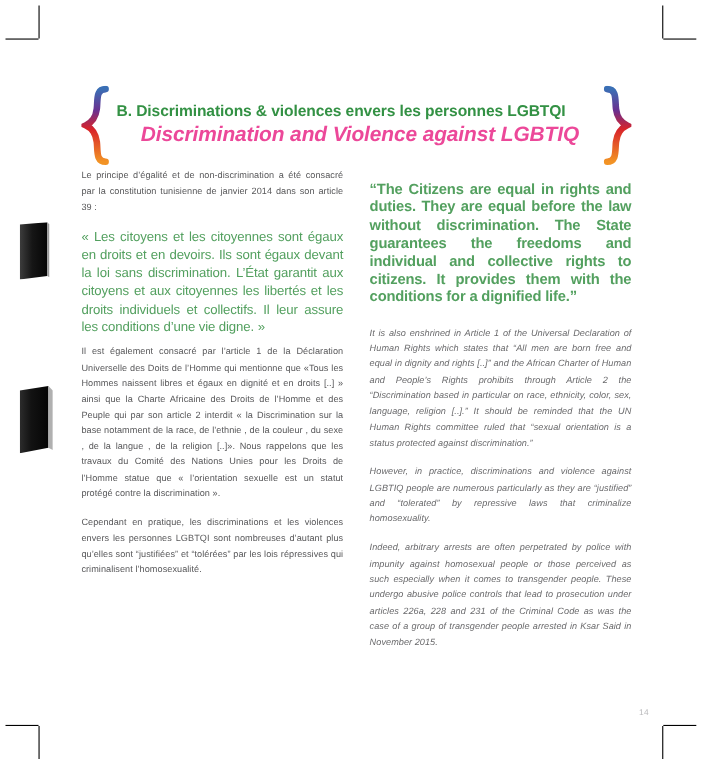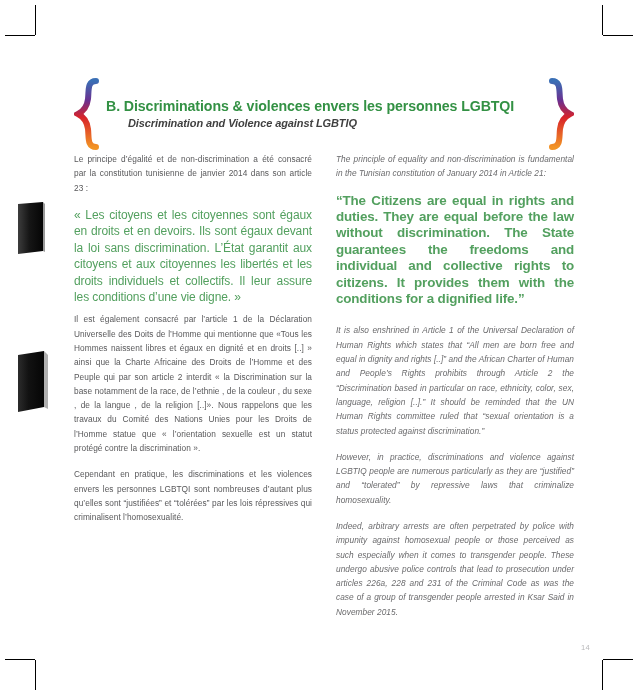--- a/index.html
+++ b/index.html
@@ -60,22 +60,22 @@
   }
   .title-fr {
     color: #339144;
     font-size: 14.2px;
     font-weight: bold;
     line-height: 1.25;
     letter-spacing: -0.1px;
     white-space: nowrap;
   }
   .title-en {
-    color: #404040;
-    font-size: 11px;
+    color: #ec4899;
+    font-size: 19px;
     font-weight: bold;
     font-style: italic;
     line-height: 1.3;
     letter-spacing: -0.1px;
     padding-left: 22px;
     white-space: nowrap;
   }
 
   
   .columns {
@@ -205,28 +205,27 @@
     <svg width="26" height="72" viewBox="0 0 26 72" xmlns="http://www.w3.org/2000/svg">
       <path d="M4,3 C13,3 11,13 12,21 C13,29 16,33 22,36 C16,39 13,43 12,51 C11,59 13,69 4,69" fill="none" stroke="url(#braceGrad)" stroke-width="6" stroke-linecap="round"></path>
     </svg>
   </div>
 
 </div>
 
 <div class="columns">
 
   <div class="col col-left">
-    <p class="body-fr">Le principe d’égalité et de non-discrimination a été consacré par la constitution tunisienne de janvier 2014 dans son article 23 :</p>
+    <p class="body-fr">Le principe d’égalité et de non-discrimination a été consacré par la constitution tunisienne de janvier 2014 dans son article 39 :</p>
     <p class="quote-fr">« Les citoyens et les citoyennes sont égaux en droits et en devoirs. Ils sont égaux devant la loi sans discrimination. L’État garantit aux citoyens et aux citoyennes les libertés et les droits individuels et collectifs. Il leur assure les conditions d’une vie digne. »</p>
     <p class="body-fr">Il est également consacré par l’article 1 de la Déclaration Universelle des Doits de l’Homme qui mentionne que «Tous les Hommes naissent libres et égaux en dignité et en droits [..] » ainsi que la Charte Africaine des Droits de l’Homme et des Peuple qui par son article 2 interdit « la Discrimination sur la base notamment de la race, de l’ethnie , de la couleur , du sexe , de la langue , de la religion [..]». Nous rappelons que les travaux du Comité des Nations Unies pour les Droits de l’Homme statue que « l’orientation sexuelle est un statut protégé contre la discrimination ».</p>
     <p class="body-fr">Cependant en pratique, les discriminations et les violences envers les personnes LGBTQI sont nombreuses d’autant plus qu’elles sont “justifiées” et “tolérées” par les lois répressives qui criminalisent l’homosexualité.</p>
   </div>
 
   <div class="col col-right">
-    <p class="body-en">The principle of equality and non-discrimination is fundamental in the Tunisian constitution of January 2014 in Article 21:</p>
     <p class="quote-en">“The Citizens are equal in rights and duties. They are equal before the law without discrimination. The State guarantees the freedoms and individual and collective rights to citizens. It provides them with the conditions for a dignified  life.”</p>
     <p class="body-en">It is also enshrined in Article 1 of the Universal Declaration of Human Rights which states that “All men are born free and equal in dignity and rights [..]” and the African Charter of Human and People’s Rights prohibits through Article 2 the “Discrimination based in particular on race, ethnicity, color, sex, language, religion [..].” It should be reminded that the UN Human Rights committee ruled that “sexual orientation is a status protected against discrimination.”</p>
     <p class="body-en">However, in practice, discriminations and violence against LGBTIQ people are numerous particularly as they are “justified” and “tolerated” by repressive laws that criminalize homosexuality.</p>
     <p class="body-en">Indeed, arbitrary arrests are often perpetrated by police with impunity against homosexual people or those perceived as such especially when it comes to transgender people. These undergo abusive police controls that lead to prosecution under articles 226a, 228 and 231 of the Criminal Code as was the case of a group of transgender people arrested in Ksar Said in November 2015.</p>
   </div>
 
 </div>
 
 <div class="folio">14</div>
 

